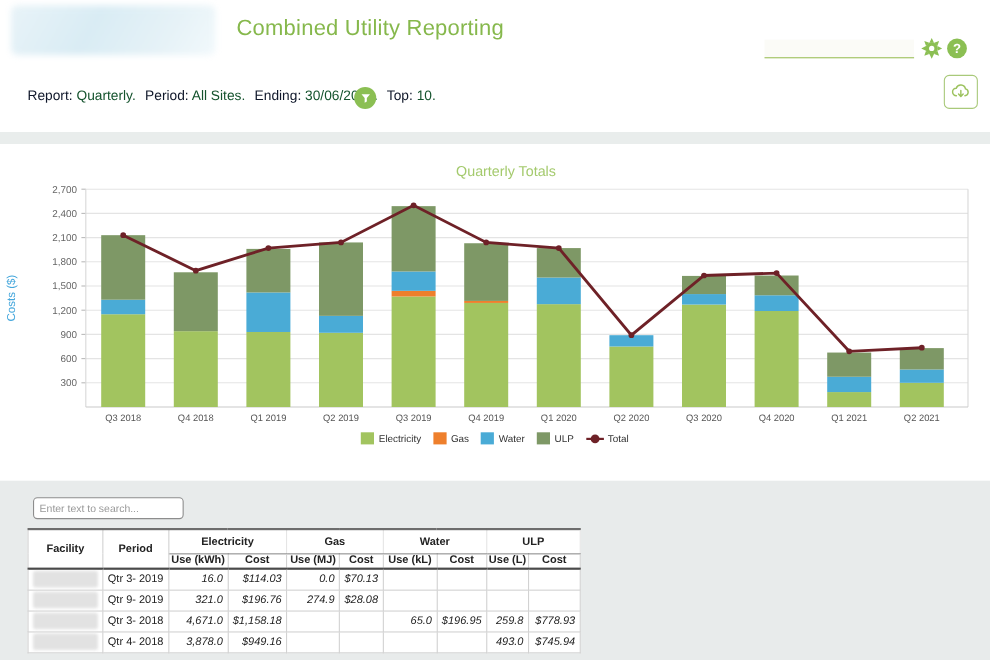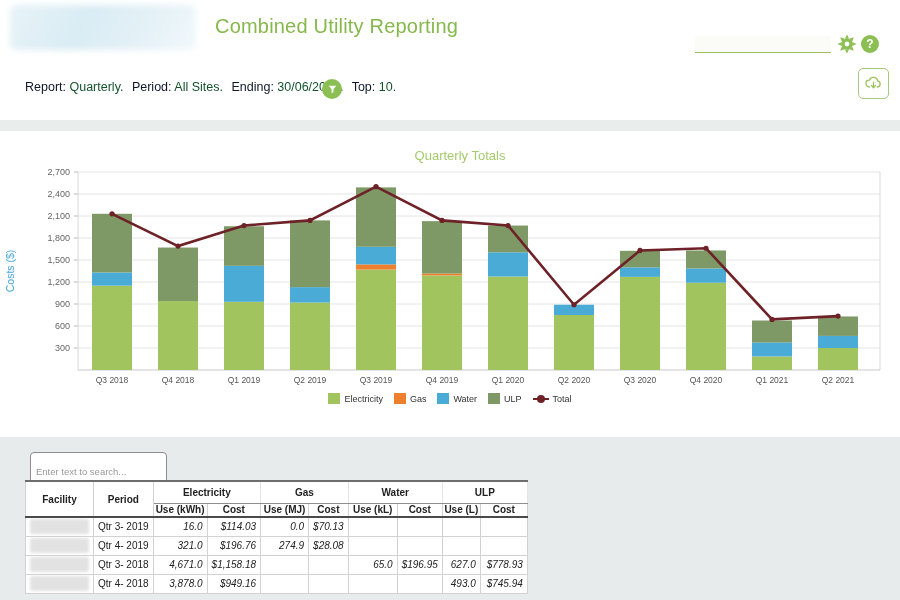--- a/index.html
+++ b/index.html
@@ -36,21 +36,21 @@
     align-items:center; gap:11px; font-size:9px; color:#333; }
   .leg-item { display:flex; align-items:center; gap:4px; cursor:pointer; }
   .leg-swatch { width:12px; height:11px; display:inline-block; }
   .leg-line { width:16px; height:2px; position:relative; display:inline-block; }
   .leg-line::after { content:""; position:absolute; left:4px; top:-3px; width:8px; height:8px; border-radius:50%;
     background:inherit; }
 
   
   #bottom-area { left:0; top:437px; width:900px; height:163px; background:#e8ebeb; }
   #table-search { position:absolute; left:30px; top:15px; width:137px; height:20px; border:1px solid #8d8d8d;
-    border-radius:4px; font-size:9.5px; padding:18px 5px; color:#444; background:#fff; outline:none; }
+    border-radius:4px; font-size:9.5px; padding:0 5px; color:#444; background:#fff; outline:none; }
   #table-search::placeholder { color:#999; }
   #data-table { position:absolute; left:25px; top:43px; border-collapse:collapse; background:#fff;
     font-size:10px; color:#222; table-layout:fixed; }
   #data-table th, #data-table td { border:1px solid #d2d2d2; overflow:hidden; white-space:nowrap; }
   #data-table thead th { font-weight:bold; background:#fff; }
   #data-table th.group { border-bottom:1px solid #8f8f8f; height:22px; border-left:1px solid #e5e5e5; border-right:1px solid #e5e5e5;}
   #data-table th.sub { height:14px; }
   #data-table thead tr:last-child th, #data-table thead th[rowspan] { border-bottom:2px solid #4a4a4a; }
   #data-table { border-top:2px solid #6d6d6d; }
   #data-table td { height:19px; padding:0 4px; }
@@ -275,42 +275,42 @@
           <td class="num">$70.13</td>
           <td class="num"></td>
           <td class="num"></td>
           <td class="num"></td>
           <td class="num"></td>
         </tr>
         <tr>
           <td class="facility">
             <div class="fac-blur"></div>
           </td>
-          <td class="period">Qtr 4- 2019</td>
+          <td class="period">Qtr 9- 2019</td>
           <td class="num">321.0</td>
           <td class="num">$196.76</td>
           <td class="num">274.9</td>
           <td class="num">$28.08</td>
           <td class="num"></td>
           <td class="num"></td>
           <td class="num"></td>
           <td class="num"></td>
         </tr>
         <tr>
           <td class="facility">
             <div class="fac-blur"></div>
           </td>
           <td class="period">Qtr 3- 2018</td>
           <td class="num">4,671.0</td>
           <td class="num">$1,158.18</td>
           <td class="num"></td>
           <td class="num"></td>
           <td class="num">65.0</td>
           <td class="num">$196.95</td>
-          <td class="num">627.0</td>
+          <td class="num">259.8</td>
           <td class="num">$778.93</td>
         </tr>
         <tr>
           <td class="facility">
             <div class="fac-blur"></div>
           </td>
           <td class="period">Qtr 4- 2018</td>
           <td class="num">3,878.0</td>
           <td class="num">$949.16</td>
           <td class="num"></td>

